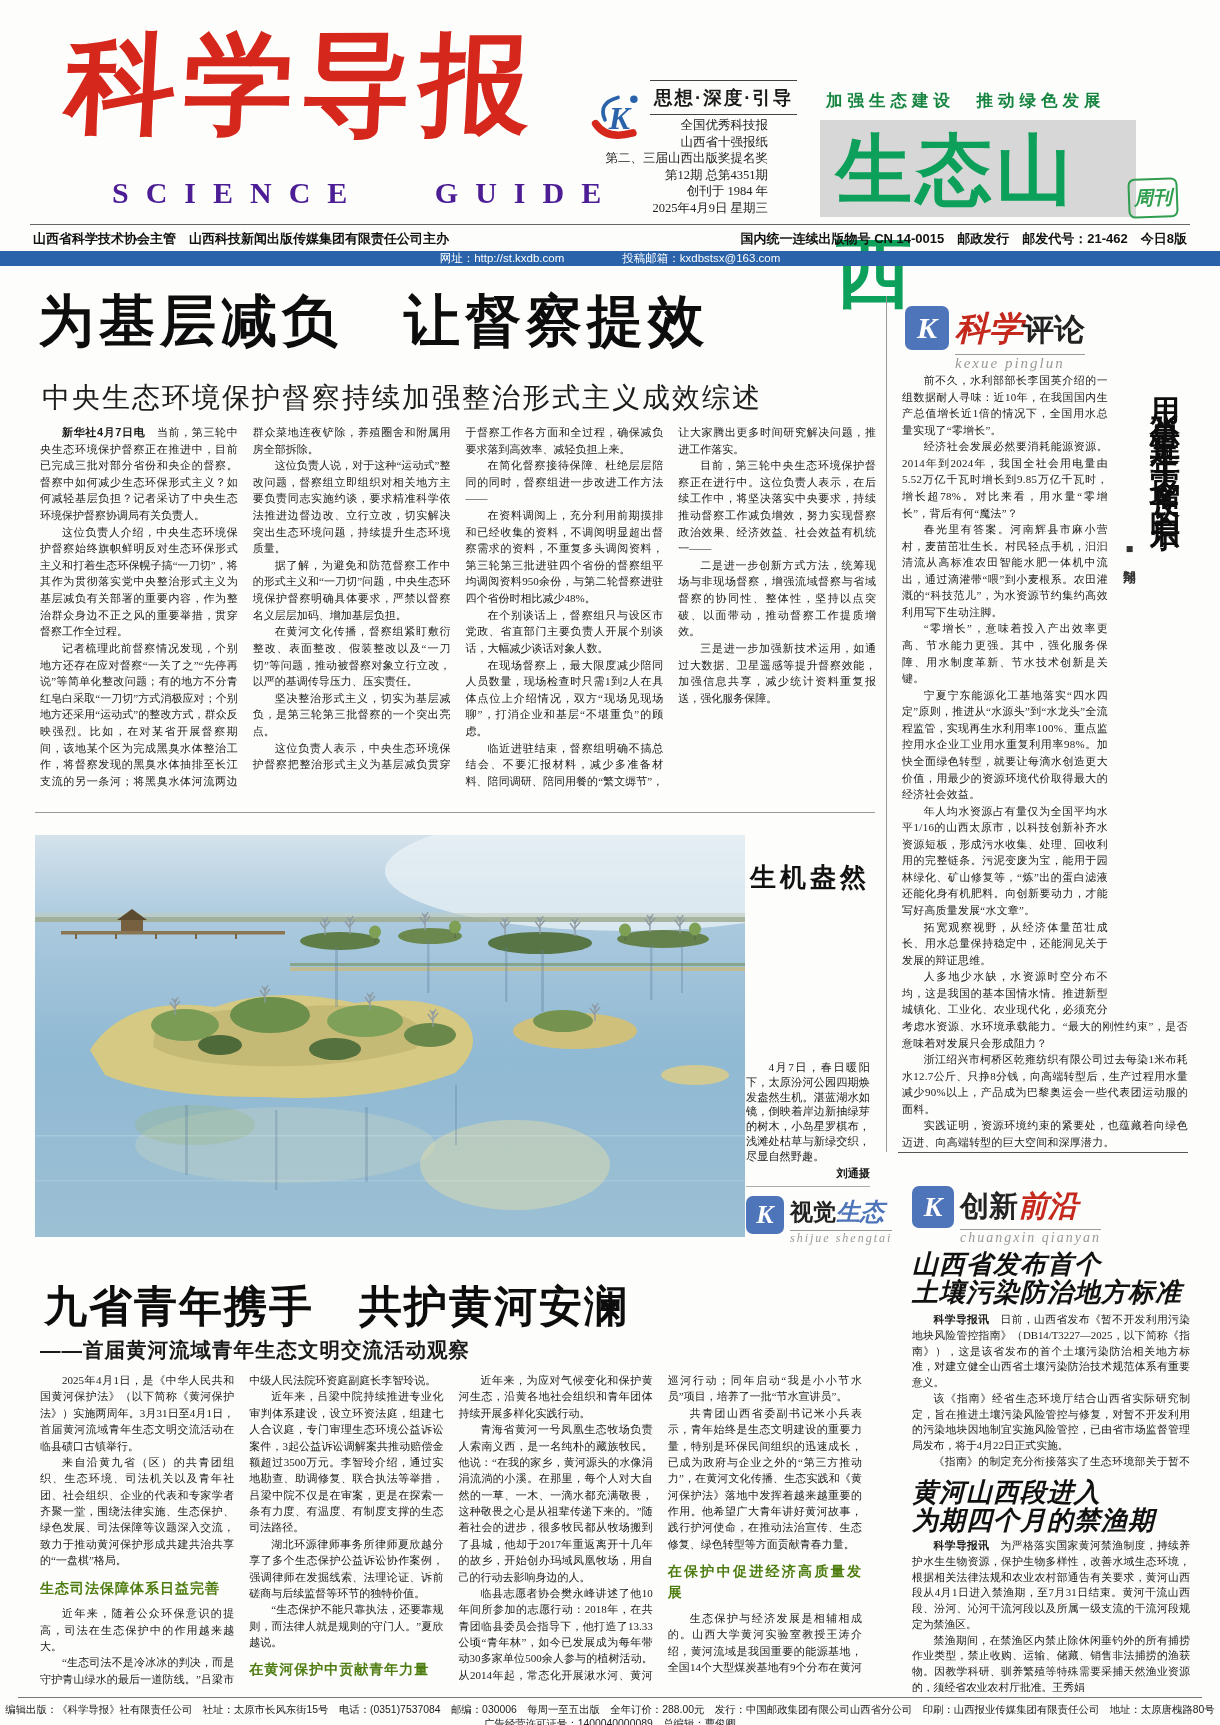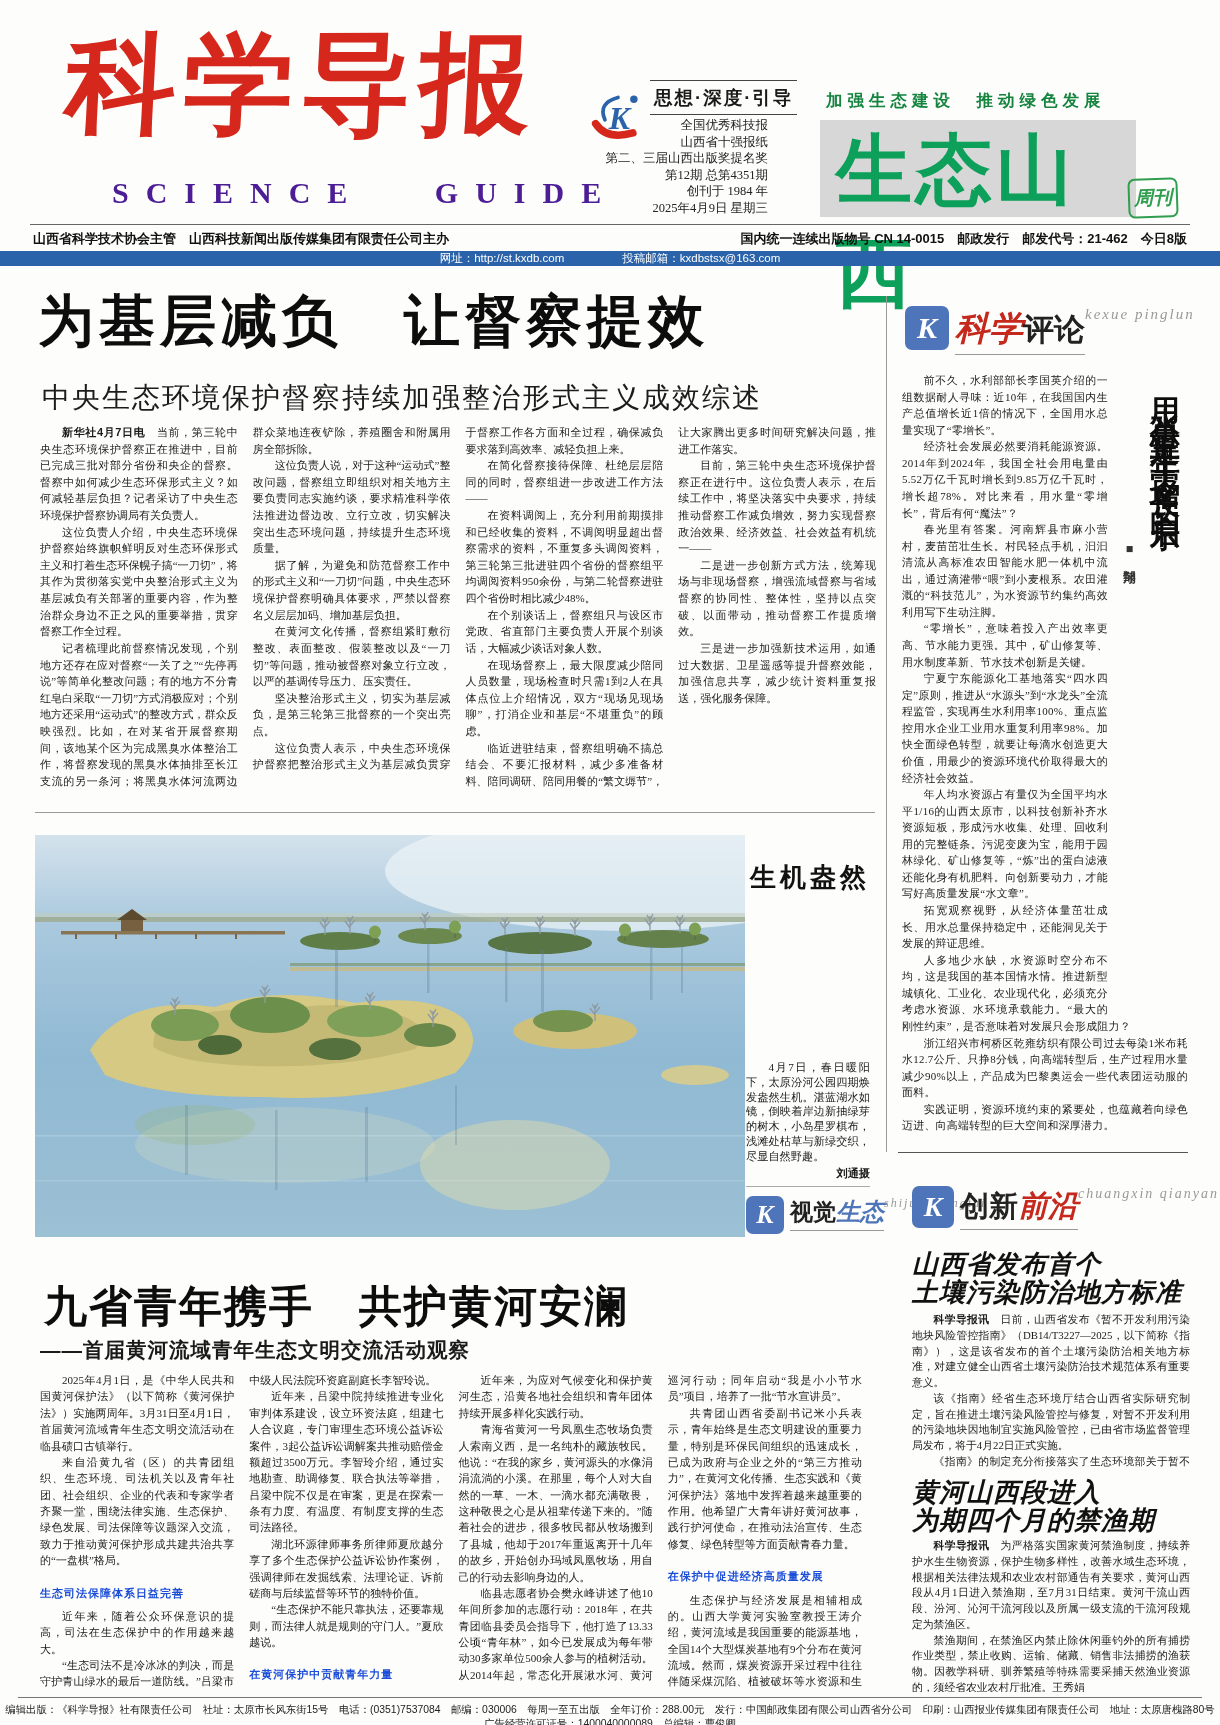--- a/index.html
+++ b/index.html
@@ -43,21 +43,21 @@
   .photo{left:35px;top:835px;width:710px;height:402px;margin:0;overflow:hidden;}
   .photo-title{left:750px;top:860px;font-size:26px;font-weight:800;letter-spacing:4px;color:#111;
                font-family:"Liberation Sans","DejaVu Sans",sans-serif;}
   .photo-caption{left:746px;top:1060px;width:124px;font-size:11.2px;line-height:14.8px;text-align:justify;text-indent:2em;}
   .photo-credit{left:746px;top:1166px;width:124px;font-size:11.2px;text-align:right;font-weight:700;padding-left:8px;}
   .photo-rule{left:746px;top:1186px;width:124px;border-top:1px solid #aaa;}
   
   .sec-head{display:flex;align-items:flex-start;gap:6px;}
   .klogo{background:#4e74b9;color:#fff;border-radius:7px;font-weight:800;display:flex;align-items:center;
          justify-content:center;font-family:"Liberation Serif",serif;font-style:italic;flex:none;}
-  .sec-text{display:flex;flex-direction:row;}
+  .sec-text{display:flex;flex-direction:column;}
   .sec-row{border-bottom:1px solid #999;padding-bottom:2px;white-space:nowrap;}
   .w-script{font-style:italic;font-weight:800;font-family:"Liberation Serif",serif;}
   .red{color:#c5281c;}
   .blue{color:#4e74b9;}
   .w-plain{font-weight:800;font-family:"Liberation Sans","DejaVu Sans",sans-serif;color:#222;}
   .sec-pinyin{font-style:italic;color:#999;letter-spacing:2px;}
   .head-comment{left:905px;top:306px;}
   .head-comment .klogo{width:44px;height:44px;font-size:30px;}
   .head-comment .w-script{font-size:34px;}
   .head-comment .w-plain{font-size:31px;}
@@ -88,21 +88,21 @@
   .t1{top:1250px;} .t2{top:1478px;}
   .innov-body{left:912px;width:278px;overflow:hidden;font-size:10.8px;line-height:1.46;text-align:justify;}
   .b1{top:1312px;height:160px;} .b2{top:1538px;height:154px;}
   
   .youth-headline{left:40px;top:1274px;margin:4px;font-size:43px;font-weight:900;letter-spacing:2px;color:#0d0d0d;
                   font-family:"Liberation Serif","DejaVu Serif",serif;}
   .youth-subtitle{left:40px;top:1336px;font-size:20.5px;font-weight:600;letter-spacing:1px;
                   font-family:"Liberation Sans","DejaVu Sans",sans-serif;color:#1a1a1a;}
   .youth-cols{left:40px;top:1372px;width:822px;height:318px;column-count:4;column-gap:15px;column-fill:auto;
               overflow:hidden;font-size:11px;line-height:1.49;text-align:justify;}
-  .subhead{margin:16px 0 7px;font-size:11px;font-weight:800;letter-spacing:1px;color:#1d4ed8;
+  .subhead{margin:9px 0 7px;font-size:14px;font-weight:800;letter-spacing:1px;color:#4d7c0f;
            font-family:"Liberation Sans","DejaVu Sans",sans-serif;text-indent:0;}
   
   .foot-rule{left:18px;right:18px;top:1697px;border-top:1px solid #777;}
   .footer-line{left:0;right:0;top:1703px;text-align:center;font-size:10.4px;color:#222;
                font-family:"Liberation Sans",sans-serif;}
 </style>
 </head>
 <body>
 
 <div class="page">
@@ -272,21 +272,21 @@
     </span>
   </div>
   <div class="abs commentary-body">
     <span class="vwrap">
       <span class="vauthor">■ 邹翔</span>
       <span class="vtitle">用水总量近十年『零增长』的启示</span>
     </span>
   <p class="para">前不久，水利部部长李国英介绍的一组数据耐人寻味：近10年，在我国国内生产总值增长近1倍的情况下，全国用水总量实现了“零增长”。</p>
       <p class="para">经济社会发展必然要消耗能源资源。2014年到2024年，我国全社会用电量由5.52万亿千瓦时增长到9.85万亿千瓦时，增长超78%。对比来看，用水量“零增长”，背后有何“魔法”？</p>
       <p class="para">春光里有答案。河南辉县市麻小营村，麦苗茁壮生长。村民轻点手机，汩汩清流从高标准农田智能水肥一体机中流出，通过滴灌带“喂”到小麦根系。农田灌溉的“科技范儿”，为水资源节约集约高效利用写下生动注脚。</p>
-      <p class="para">“零增长”，意味着投入产出效率更高、节水能力更强。其中，矿山修复等、用水制度革新、节水技术创新是关键。</p>
+      <p class="para">“零增长”，意味着投入产出效率更高、节水能力更强。其中，强化服务保障、用水制度革新、节水技术创新是关键。</p>
       <p class="para">宁夏宁东能源化工基地落实“四水四定”原则，推进从“水源头”到“水龙头”全流程监管，实现再生水利用率100%、重点监控用水企业工业用水重复利用率98%。加快全面绿色转型，就要让每滴水创造更大价值，用最少的资源环境代价取得最大的经济社会效益。</p>
       <p class="para">年人均水资源占有量仅为全国平均水平1/16的山西太原市，以科技创新补齐水资源短板，形成污水收集、处理、回收利用的完整链条。污泥变废为宝，能用于园林绿化、矿山修复等，“炼”出的蛋白滤液还能化身有机肥料。向创新要动力，才能写好高质量发展“水文章”。</p>
       <p class="para">拓宽观察视野，从经济体量茁壮成长、用水总量保持稳定中，还能洞见关于发展的辩证思维。</p>
       <p class="para">人多地少水缺，水资源时空分布不均，这是我国的基本国情水情。推进新型城镇化、工业化、农业现代化，必须充分考虑水资源、水环境承载能力。“最大的刚性约束”，是否意味着对发展只会形成阻力？</p>
       <p class="para">浙江绍兴市柯桥区乾雍纺织有限公司过去每染1米布耗水12.7公斤、只挣8分钱，向高端转型后，生产过程用水量减少90%以上，产品成为巴黎奥运会一些代表团运动服的面料。</p>
       <p class="para">实践证明，资源环境约束的紧要处，也蕴藏着向绿色迈进、向高端转型的巨大空间和深厚潜力。</p>
     </div>
   <div class="abs comment-endrule"></div>
 
   <div class="abs sec-head head-innov">

